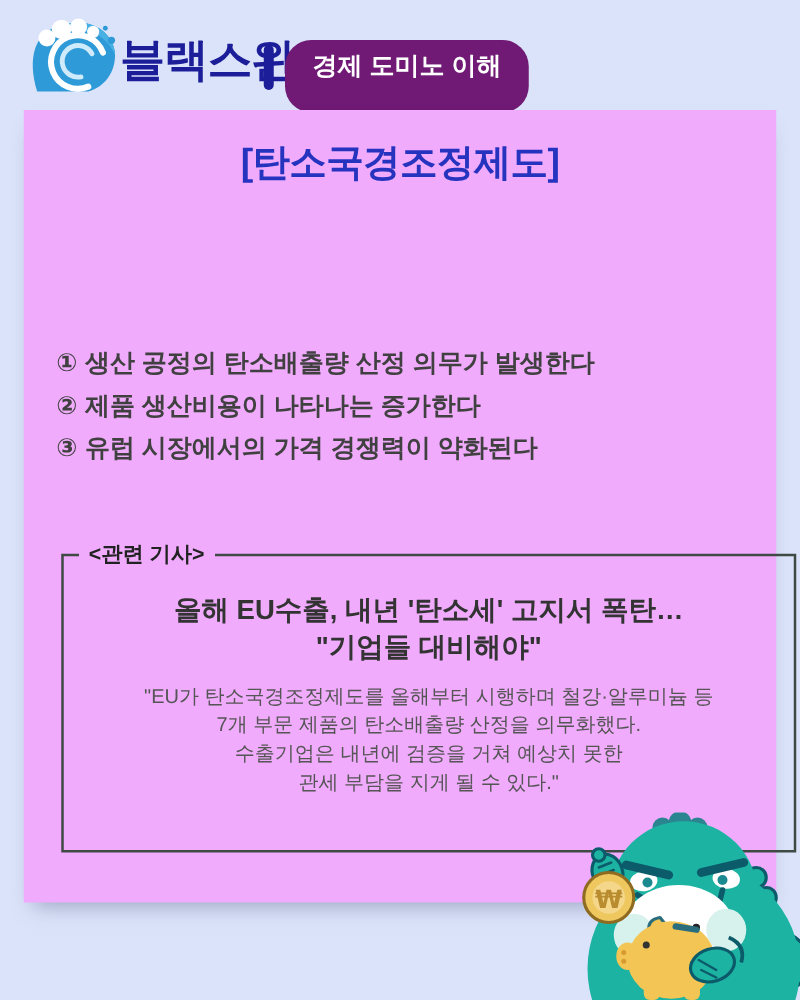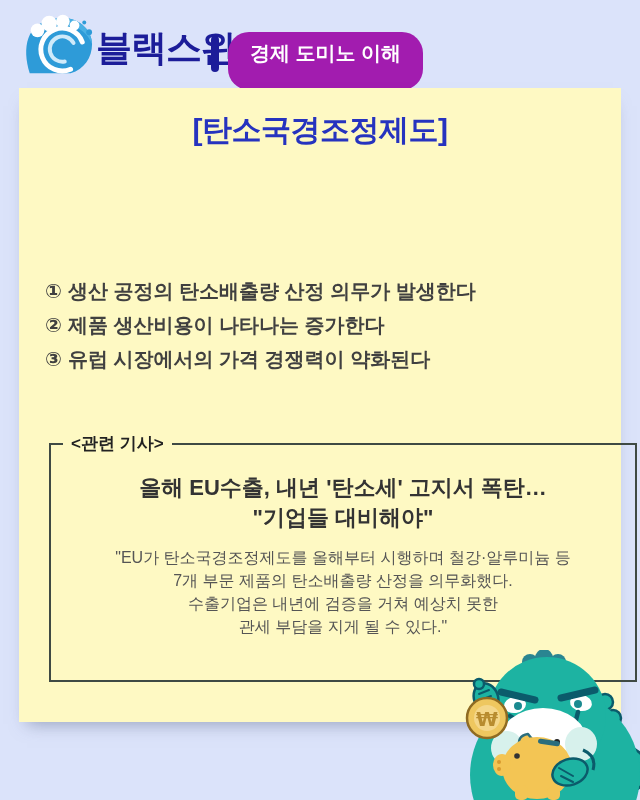--- a/index.html
+++ b/index.html
@@ -12,25 +12,25 @@
     font-family:"Liberation Sans","DejaVu Sans",sans-serif;
   }
   
   .header { position:absolute; left:0; top:0; width:640px; height:88px; }
   .wave-logo { position:absolute; left:20px; top:10px; width:74px; height:66px; }
   .brand { position:absolute; left:96px; top:24px; font-size:36px; font-weight:800;
            color:#1c1d99; letter-spacing:-1px; }
   .hdr-sep { position:absolute; left:211px; top:36px; width:8px; height:36px;
              background:#1c1d99; border-radius:4px; }
   .badge { position:absolute; left:228px; top:32px; height:58px; line-height:42px;
-           padding:0 22px; background:#a21caf; color:#ffffff; border-radius:21px;
+           padding:0 22px; background:#701a75; color:#ffffff; border-radius:21px;
            font-size:20px; font-weight:700; }
   
   .card { position:absolute; left:19px; top:88px; width:602px; height:634px;
-          background:#fef9c3; box-shadow:0 10px 16px -8px rgba(95,105,140,.55); }
+          background:#f0abfc; box-shadow:0 10px 16px -8px rgba(95,105,140,.55); }
   .quiz-title { position:absolute; left:0; top:22px; width:100%; text-align:center;
                 font-size:30px; font-weight:800; color:#2633bf; letter-spacing:-0.5px; }
   .question { position:absolute; left:0; top:84px; width:100%; text-align:center;
               font-size:20px; font-weight:700; color:#4c4c4c; line-height:28px; }
   .options { position:absolute; left:26px; top:186px; list-style:none; }
   .options li { font-size:20px; font-weight:700; color:#404040; height:34px;
                 line-height:34px; white-space:nowrap; }
   .options .num { margin-right:6px; }
   
   .article-box { position:absolute; left:30px; top:344px; width:588px; height:250px;

